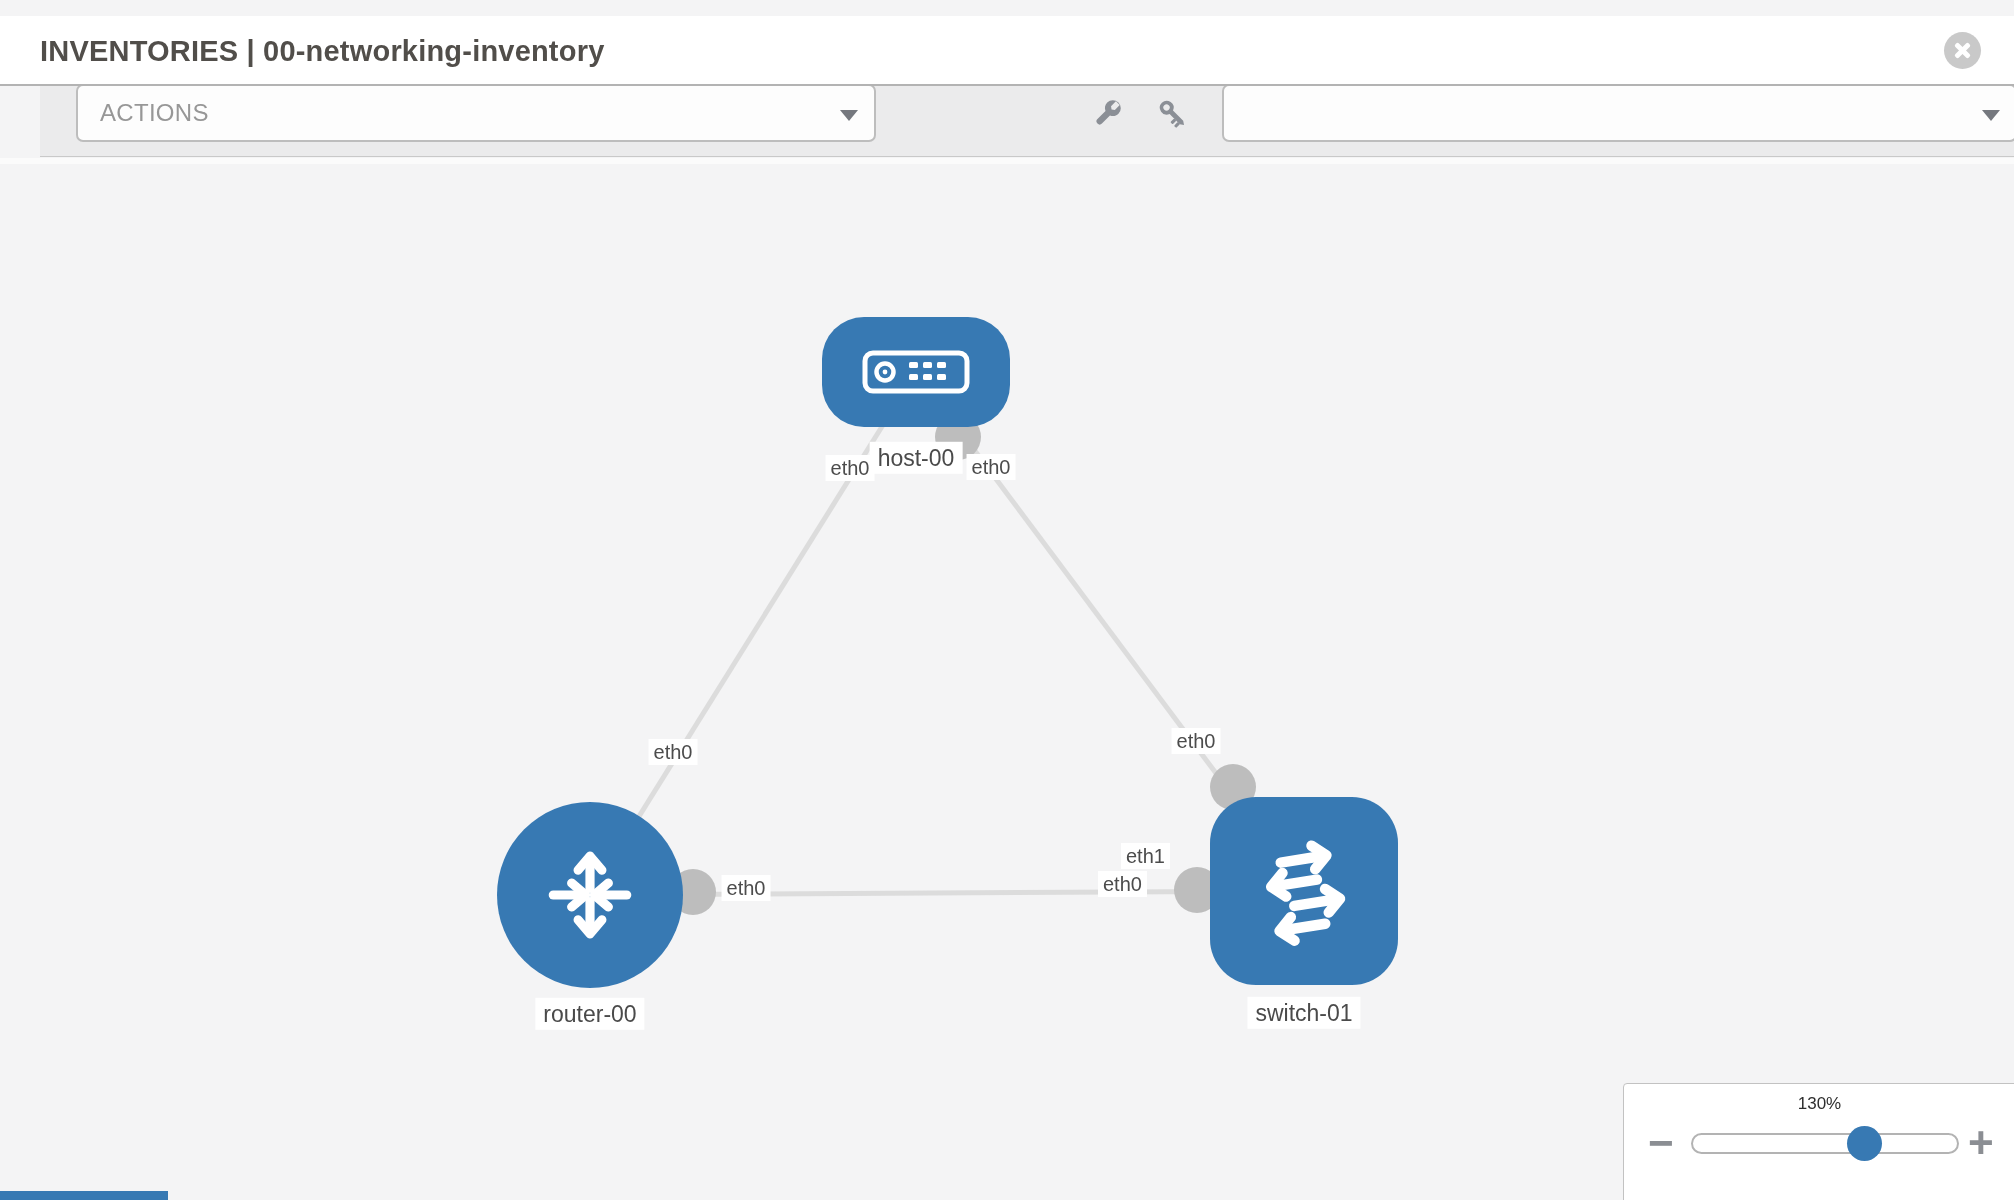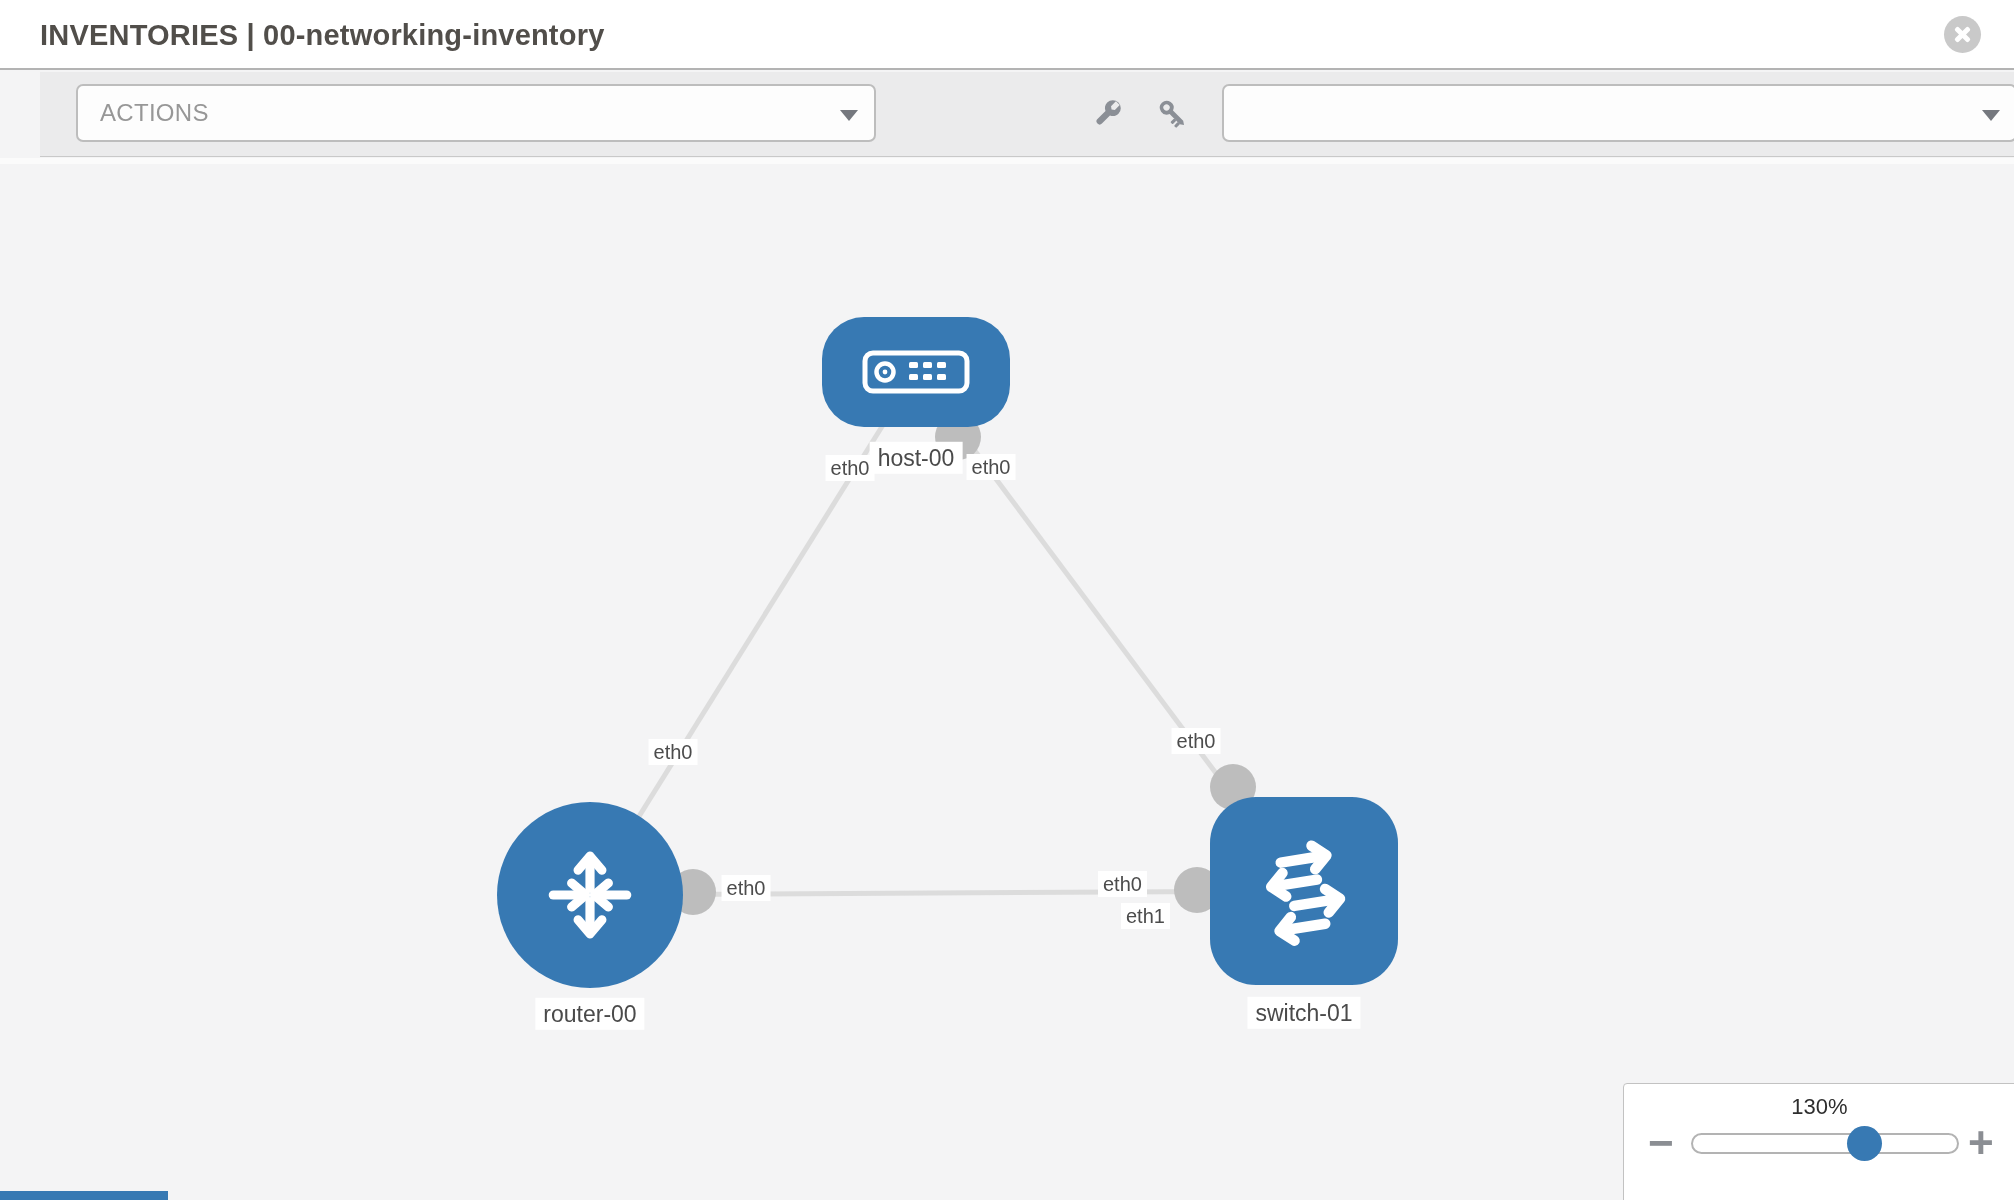--- a/index.html
+++ b/index.html
@@ -4,21 +4,21 @@
 <style>
   * { margin:0; padding:0; box-sizing:border-box; }
   html,body { width:2014px; height:1200px; overflow:hidden; }
   body {
     font-family:"Liberation Sans","DejaVu Sans",sans-serif;
     background:#f4f4f5; position:relative;
   }
 
   
   .header {
-    position:absolute; left:0; top:0; width:2014px; height:70px;
+    position:absolute; left:0; top:16px; width:2014px; height:70px;
     background:#ffffff; border-bottom:2px solid #b3b3b3; z-index:10;
   }
   .page-title {
     position:absolute; left:40px; top:0; line-height:70px;
     font-size:29px; font-weight:700; color:#514e4a; letter-spacing:.2px;
   }
   .close-btn {
     position:absolute; left:1944px; top:16px; width:37px; height:37px;
     border-radius:50%; background:#c9c9c9; cursor:pointer;
   }
@@ -82,21 +82,21 @@
   .iflabel.centered { transform:translate(-50%,-50%); }
   .iflabel.yonly    { transform:translate(0,-50%); }
 
   
   .zoom-panel {
     position:absolute; left:1623px; top:919px; width:400px; height:130px;
     background:#ffffff; border:1px solid #c2c2c2; border-radius:4px; z-index:5;
   }
   .zoom-level {
     position:absolute; left:0; top:10px; width:391px; text-align:center;
-    font-size:22px; color:#2e2e2e;
+    font-size:17px; color:#2e2e2e;
   }
   .zoom-minus, .zoom-plus {
     position:absolute; color:#8b8e93; font-weight:700; cursor:pointer;
     font-size:44px; line-height:44px; top:37px;
   }
   .zoom-minus { left:24px; }
   .zoom-plus  { left:344px; }
   .zoom-track {
     position:absolute; left:67px; top:49px; width:268px; height:21px;
     background:#ffffff; border:2px solid #b3b3b3; border-radius:11px; cursor:pointer;
@@ -223,21 +223,21 @@
   <div class="nlabel" style="left:590px; top:850px;">router-00</div>
   <div class="nlabel" style="left:1304px; top:849px;">switch-01</div>
 
   <div class="iflabel centered" style="left:850px;  top:304px;">eth0</div>
   <div class="iflabel centered" style="left:991px;  top:303px;">eth0</div>
   <div class="iflabel centered" style="left:673px;  top:588px;">eth0</div>
   <div class="iflabel centered" style="left:1196px; top:577px;">eth0</div>
   <div class="iflabel centered" style="left:746px;  top:724px;">eth0</div>
 
   <div class="iflabel yonly" style="left:1098px; top:720px;">eth0</div>
-  <div class="iflabel yonly" style="left:1121px; top:752px;">eth1</div>
+  <div class="iflabel yonly" style="left:1121px; top:692px;">eth1</div>
 
   <div class="zoom-panel">
     <div class="zoom-level">130%</div>
     <div class="zoom-minus">−</div>
     <div class="zoom-track"></div>
     <div class="zoom-thumb"></div>
     <div class="zoom-plus">+</div>
   </div>
 </div>
 

